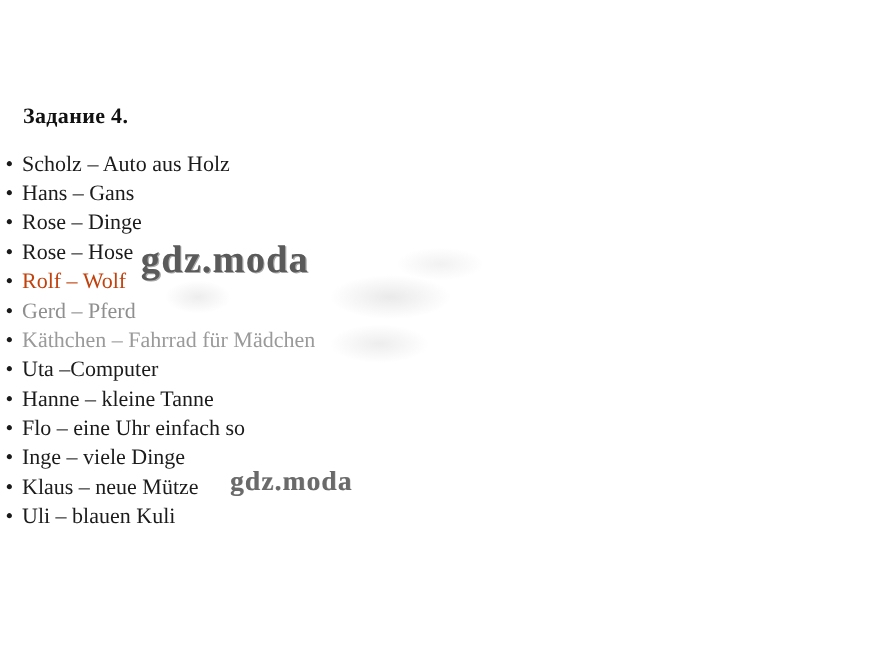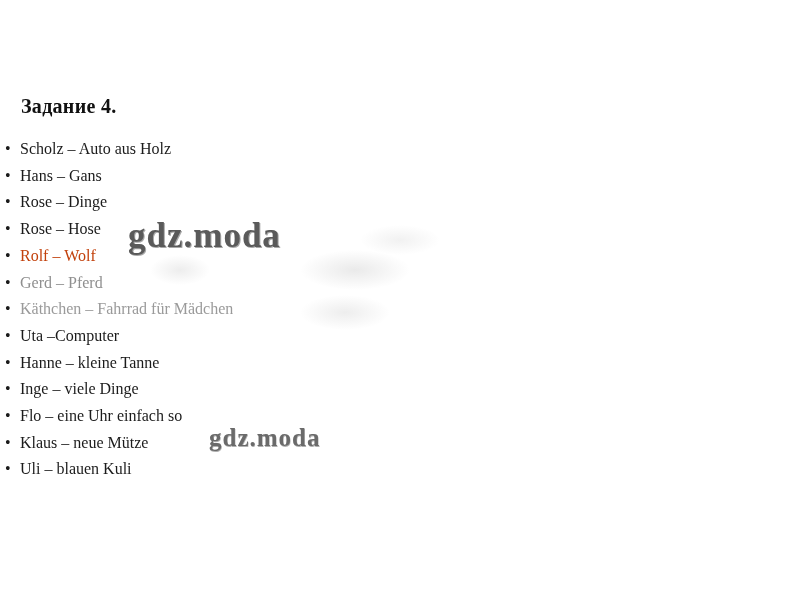--- a/index.html
+++ b/index.html
@@ -27,21 +27,21 @@
     line-height: 27px;
     margin: 16px;
     letter-spacing: 0.3px;
   }
   ul.task-list {
     list-style: none;
     margin: 0;
     padding: 0;
   }
   ul.task-list li {
-    font-size: 16px;
+    font-size: 20px;
     line-height: 26.7px;
     color: #1b1b1b;
     white-space: nowrap;
   }
   .bullet {
     display: inline-block;
     color: #1a1a1a;
     margin-right: 6px;
     width: 9px;
     text-align: left;
@@ -99,22 +99,22 @@
   <ul class="task-list">
     <li><span class="bullet">•</span><span class="item-text">Scholz – Auto aus Holz</span></li>
     <li><span class="bullet">•</span><span class="item-text">Hans – Gans</span></li>
     <li><span class="bullet">•</span><span class="item-text">Rose – Dinge</span></li>
     <li><span class="bullet">•</span><span class="item-text">Rose – Hose</span></li>
     <li class="faded-light"><span class="bullet">•</span><span class="item-text">Rolf – Wolf</span></li>
     <li class="faded-mid"><span class="bullet">•</span><span class="item-text">Gerd – Pferd</span></li>
     <li class="faded-soft"><span class="bullet">•</span><span class="item-text">Käthchen – Fahrrad für Mädchen</span></li>
     <li><span class="bullet">•</span><span class="item-text">Uta –Computer</span></li>
     <li><span class="bullet">•</span><span class="item-text">Hanne – kleine Tanne</span></li>
+    <li><span class="bullet">•</span><span class="item-text">Flo – eine Uhr einfach so</span></li>
     <li><span class="bullet">•</span><span class="item-text">Inge – viele Dinge</span></li>
-    <li><span class="bullet">•</span><span class="item-text">Flo – eine Uhr einfach so</span></li>
     <li><span class="bullet">•</span><span class="item-text">Klaus – neue Mütze</span></li>
     <li><span class="bullet">•</span><span class="item-text">Uli – blauen Kuli</span></li>
   </ul>
 </div>
 
 <div class="watermark wm-large">gdz.moda</div>
 <div class="watermark wm-small">gdz.moda</div>
 
 <div class="smudge smudge-1"></div>
 <div class="smudge smudge-2"></div>

